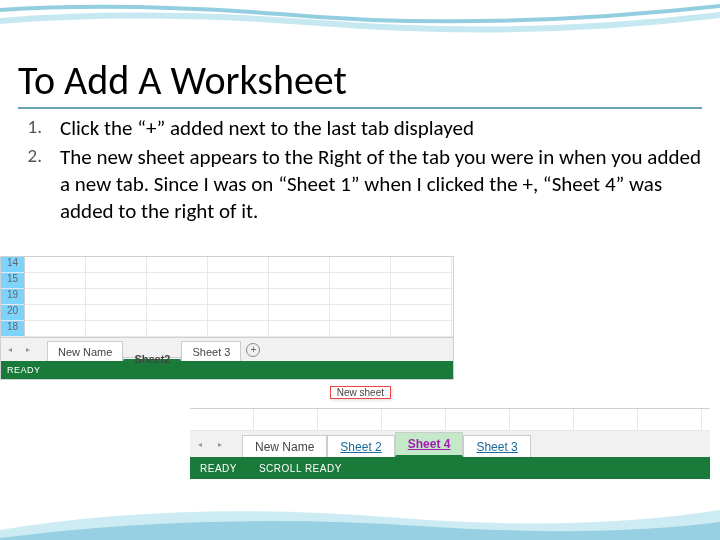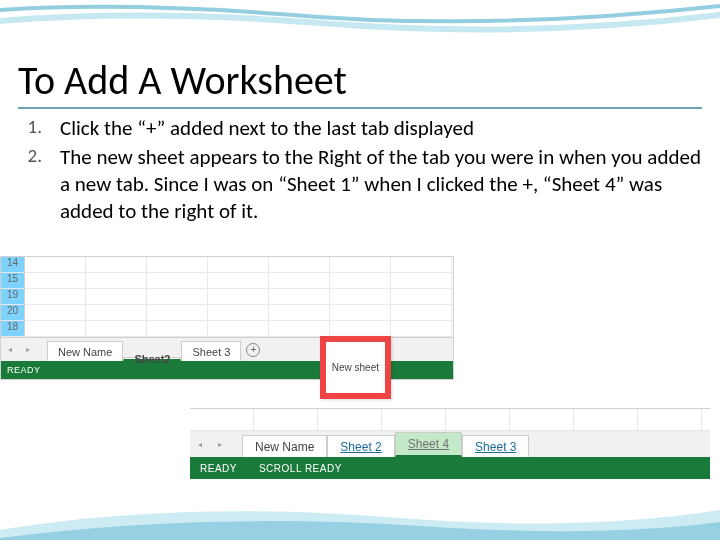--- a/index.html
+++ b/index.html
@@ -120,22 +120,22 @@
     color: #fff;
     display: flex; align-items: center;
     padding-left: 6px;
     font-size: 9px;
     letter-spacing: 0.5px;
   }
   .shot1 .tooltip {
     position: absolute;
     right: 62px; bottom: -20px;
     background: #fff;
-    border: 6px solid #ef4444;
-    padding: 20px 6px;
+    border: 1px solid #ef4444;
+    padding: 0 6px;
     font-size: 10px;
     color: #444;
     box-shadow: 1px 1px 3px rgba(0,0,0,0.15);
   }
   
   .shot2 {
     position: absolute;
     top: 408px; left: 190px;
     width: 520px;
     font-family: "Segoe UI", Arial, sans-serif;
@@ -174,22 +174,22 @@
     font-size: 12px;
   }
   .shot2 .tab.sheet {
     color: #1a6a9c;
     text-decoration: underline;
   }
   .shot2 .tab.newtab {
     background: #c3e9c9;
     border-bottom: 2px solid #1a7a3a;
     margin-top: 1px;
-    font-weight: normal;
-    color: #737373;
+    font-weight: bold;
+    color: #a21caf;
     text-decoration: underline;
   }
   .shot2 .status {
     height: 22px;
     background: #1a7a3a;
     color: #fff;
     display: flex; align-items: center;
     padding-left: 10px;
     font-size: 10px;
     letter-spacing: 0.5px;

